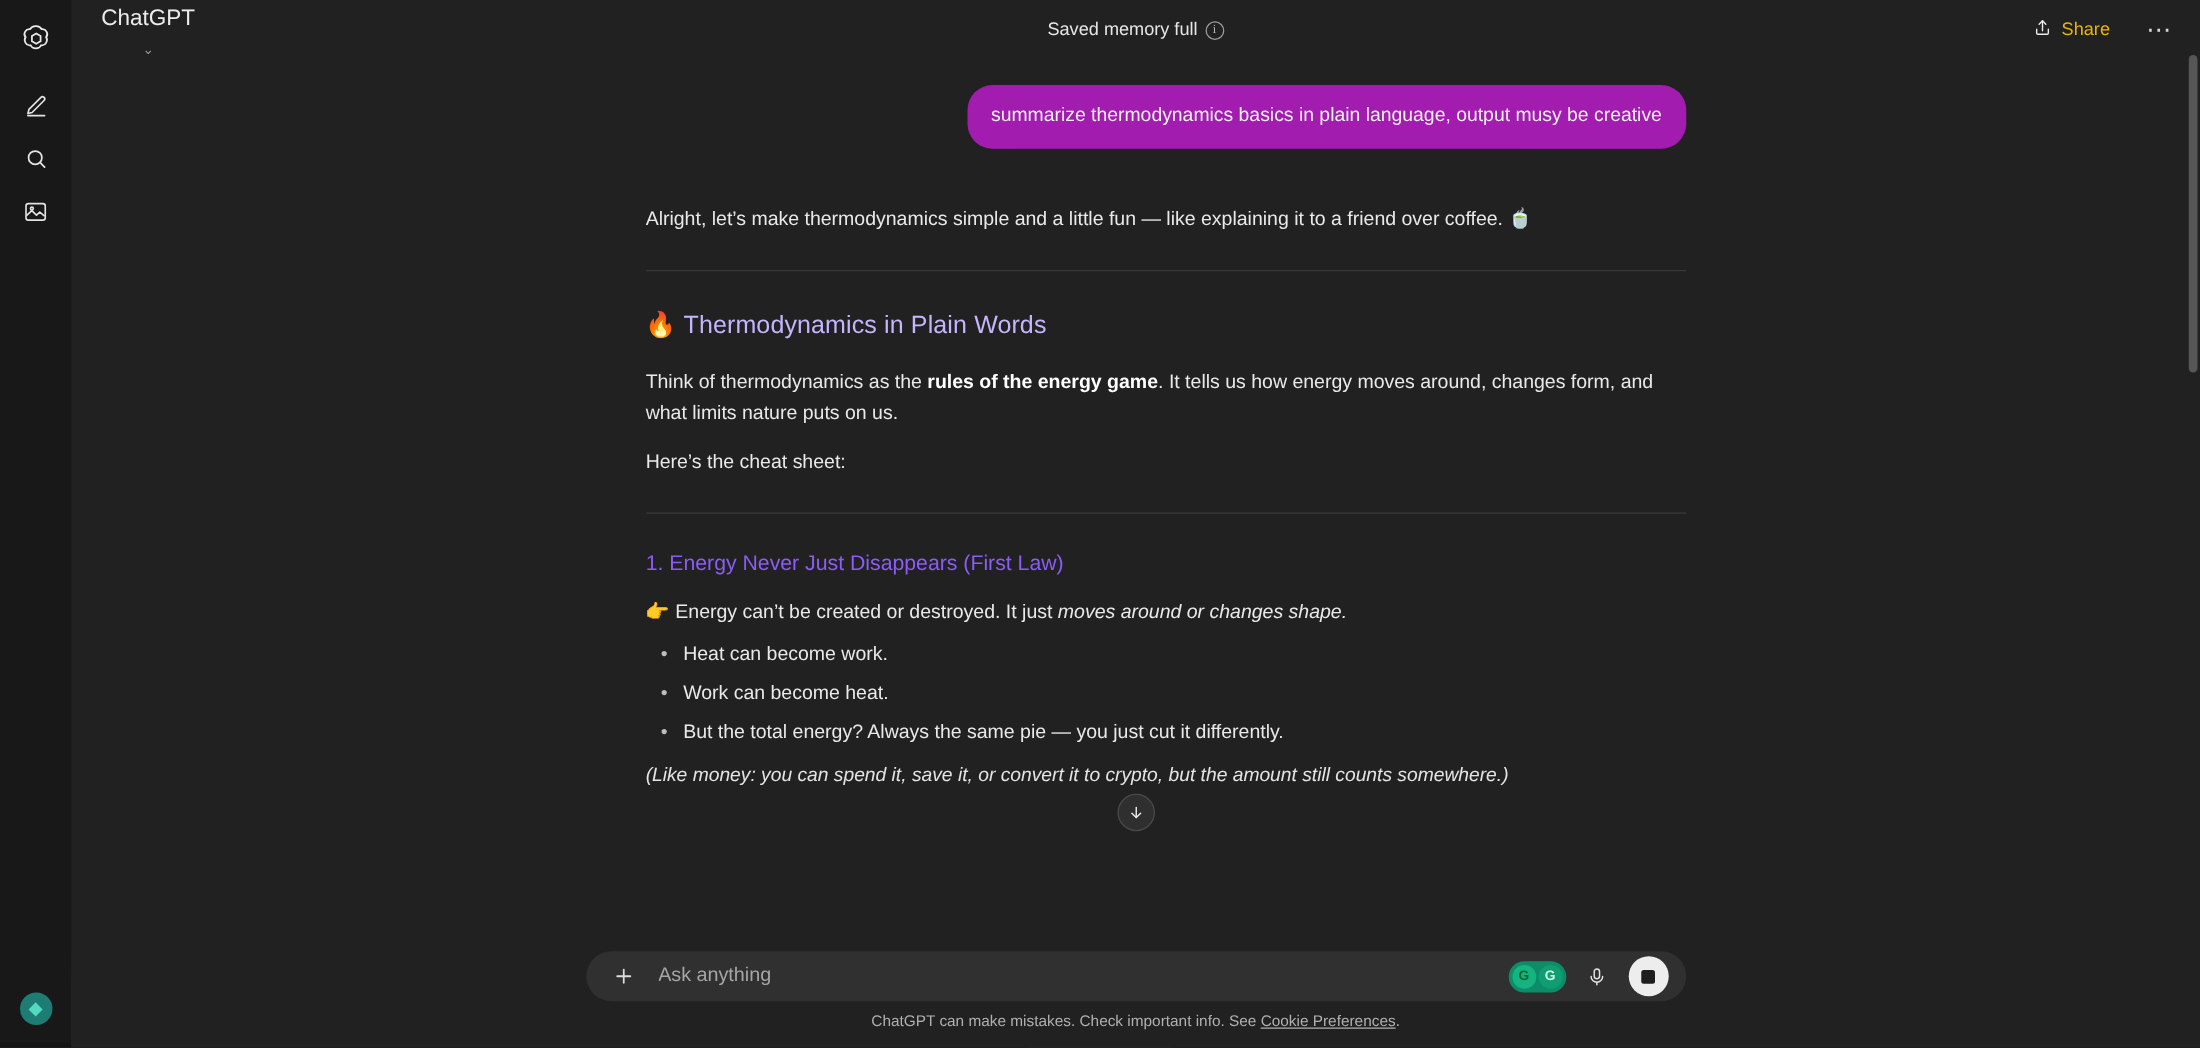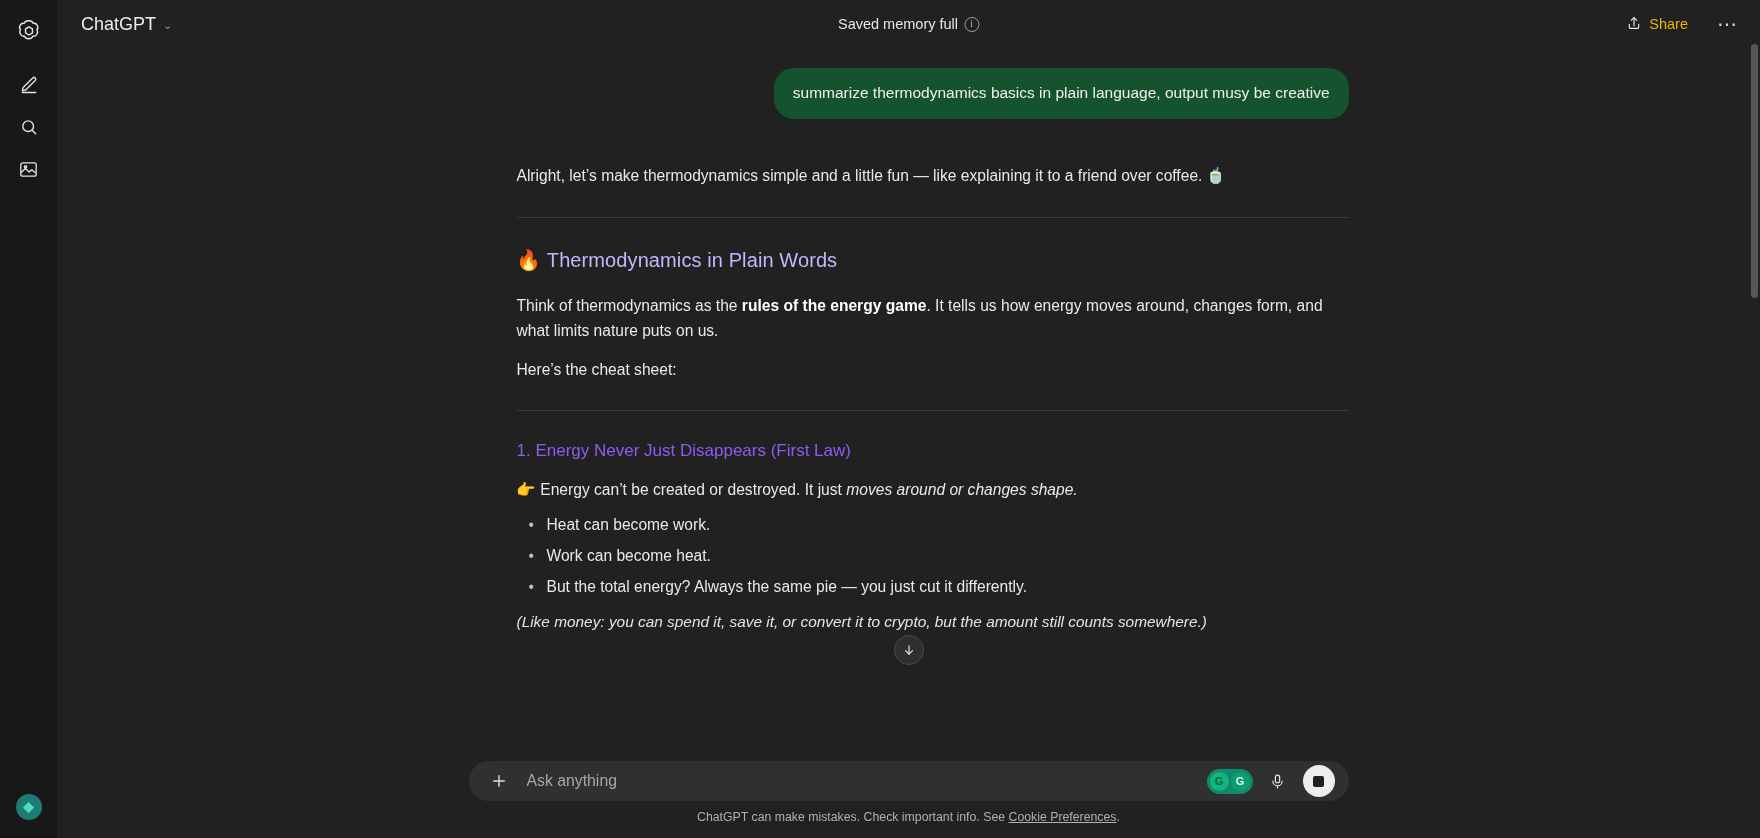--- a/index.html
+++ b/index.html
@@ -72,20 +72,21 @@
   }
   .brand {
     display: flex;
     align-items: center;
     gap: 7px;
     font-size: 18px;
     color: #ececec;
     cursor: pointer;
     padding: 4px 8px;
     border-radius: 8px;
+    flex-direction: column;
   }
   .chev {
     font-size: 11px;
     color: #9b9b9b;
     transform: translateY(1px);
   }
   .memory-pill {
     position: absolute;
     left: 50%;
     transform: translateX(-50%);
@@ -149,21 +150,21 @@
     margin: 0 auto;
     position: relative;
     padding-left: 48px;
   }
   .user-row {
     display: flex;
     justify-content: flex-end;
     margin-top: 12px;
   }
   .user-bubble {
-    background: #14532d;
+    background: #a21caf;
     border-radius: 20px;
     padding: 13px 19px 14px 19px;
     max-width: 620px;
     font-size: 15.5px;
     line-height: 1.55;
     color: #f0f0f0;
   }
   .assistant {
     margin-top: 44px;
     font-size: 15.6px;

